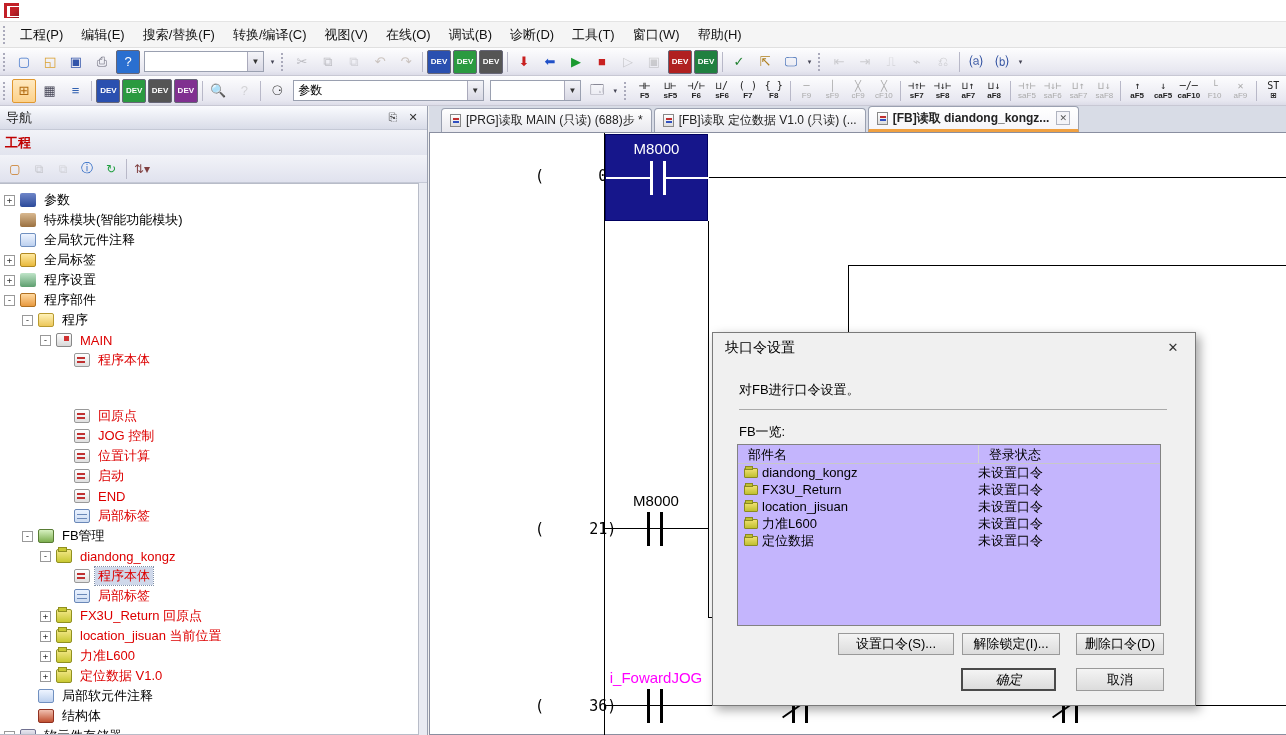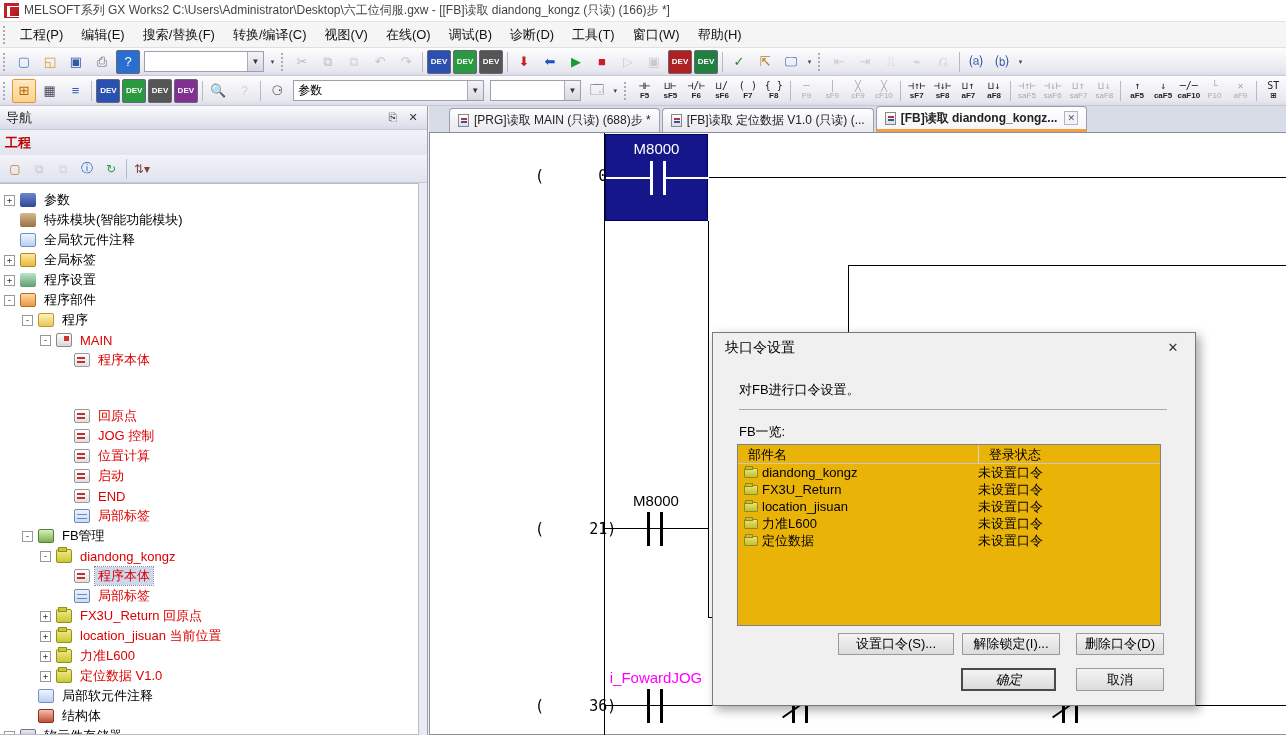--- a/index.html
+++ b/index.html
@@ -68,21 +68,21 @@
   .ic-table { background:linear-gradient(#eaf2ff,#cddcf2); border:1px solid #6a88b8; }
   .ic-table:after { content:""; position:absolute; left:2px; top:4px; width:10px; height:1px; background:#6a88b8; box-shadow:0 4px 0 #6a88b8; }
   .ic-fbmgr { background:linear-gradient(#d6f0c0,#7cae4e); border:1px solid #587c34; }
   .ic-fb { background:linear-gradient(#f4e88a,#c8c832); border:1px solid #909020; }
   .ic-fb:after { content:""; position:absolute; left:1px; top:-3px; width:7px; height:3px; background:#c8c832; border:1px solid #909020; }
   .ic-struct { background:linear-gradient(#f0c0b0,#c05030); border:1px solid #903020; }
   .ic-devmem { background:linear-gradient(#e8e8f0,#a8a8c0); border:1px solid #707090; }
 
   
   #workspace { position:absolute; left:429px; top:106px; right:0; bottom:0; background:#d8dce6; }
-  #tabbar { position:absolute; left:0; top:0; right:0; height:26px; display:flex; align-items:flex-end; padding-left:20px; }
+  #tabbar { position:absolute; left:0; top:0; right:0; height:26px; display:flex; align-items:flex-end; padding-left:12px; }
   .tab { height:24px; display:flex; align-items:center; padding:0 8px; margin-right:2px; background:linear-gradient(#ffffff,#e8e8ee); border:1px solid #9aa0b0; border-bottom:none; border-radius:4px 4px 0 0; font-size:12px; color:#222; white-space:nowrap; position:relative; }
   .tab.active { background:linear-gradient(#ffffff,#f6f6fa); font-weight:bold; border-bottom:3px solid #f0a040; height:26px; }
   .tab-icon { width:11px; height:13px; background:linear-gradient(#fff,#ddd); border:1px solid #888; margin-right:5px; position:relative; }
   .tab-icon:after { content:""; position:absolute; left:2px; top:3px; width:6px; height:2px; background:#c03030; box-shadow:0 3px 0 #3050c0; }
   .tab-close { width:14px; height:14px; margin-left:7px; border:1px solid #b0b4c0; background:#f4f4f8; font-size:9px; line-height:12px; text-align:center; color:#555; }
 
   
   #editor { position:absolute; left:0; top:26px; right:0; bottom:0; background:#fff; border:1px solid #8a8fa0; border-right:none; }
   .lline { position:absolute; background:#000; }
   .wline { position:absolute; background:#fff; }
@@ -95,38 +95,37 @@
   #sel-label { position:absolute; width:100%; text-align:center; top:5px; color:#fff; font-size:15px; }
 
   
   #dialog { position:absolute; left:712px; top:332px; width:484px; height:374px; background:#f0f0f0; border:1px solid #7a7a7a; box-shadow:4px 4px 10px rgba(0,0,0,.35); }
   #dlg-titlebar { height:30px; display:flex; align-items:center; padding:0 12px; }
   #dlg-title { flex:1; font-size:14px; color:#000; }
   #dlg-close { width:20px; height:20px; text-align:center; line-height:20px; font-size:13px; color:#333; }
   #dlg-desc { position:absolute; left:26px; top:48px; font-size:13px; color:#000; }
   #dlg-sep { position:absolute; left:26px; right:28px; top:76px; height:1px; background:#aaa; }
   #dlg-listlabel { position:absolute; left:26px; top:90px; font-size:13px; color:#000; }
-  #dlg-list { position:absolute; left:24px; top:111px; width:424px; height:182px; background:#eab308; border:1px solid #828282; }
+  #dlg-list { position:absolute; left:24px; top:111px; width:424px; height:182px; background:#c4b5fd; border:1px solid #828282; }
   #dlg-list-header { height:19px; border-bottom:1px solid #c8c8c8; display:flex; font-size:13px; color:#000; }
   .hdr-cell { padding:1px 10px; border-right:1px solid #d4d4d4; }
   .dlg-row { height:17px; display:flex; align-items:center; font-size:13px; }
   .dlg-row .cell-name { width:240px; padding-left:6px; display:flex; align-items:center; }
   .fb-foldericon { width:14px; height:10px; background:linear-gradient(#f0e070,#c0c030); border:1px solid #8a8a20; border-radius:1px; margin-right:4px; position:relative; flex:none; }
   .fb-foldericon:after { content:""; position:absolute; left:0; top:-3px; width:6px; height:2px; background:#c0c030; border:1px solid #8a8a20; }
   .dlg-btn { position:absolute; height:22px; background:linear-gradient(#f4f4f4,#dcdcdc); border:1px solid #999; font-size:13px; color:#000; text-align:center; display:flex; align-items:center; justify-content:center; }
   .dlg-btn.default { border:2px solid #4a4a4a;font-style:italic; }
 </style>
 </head>
 <body>
 
 <div id="app">
 
   <div id="titlebar">
     <div id="logo"></div>
-    <div id="title-text">MELSOFT系列 GX Works2 C:\Users\Administrator\Desktop\六工位伺服.gxw - [[FB]读取 diandong_kongz (只读) (166)步 *]</div>
   </div>
 
   <div id="menubar">
       <div class="grip"></div>
       <span class="menu-item">工程(P)</span>
       <span class="menu-item">编辑(E)</span>
       <span class="menu-item">搜索/替换(F)</span>
       <span class="menu-item">转换/编译(C)</span>
       <span class="menu-item">视图(V)</span>
       <span class="menu-item">在线(O)</span>

